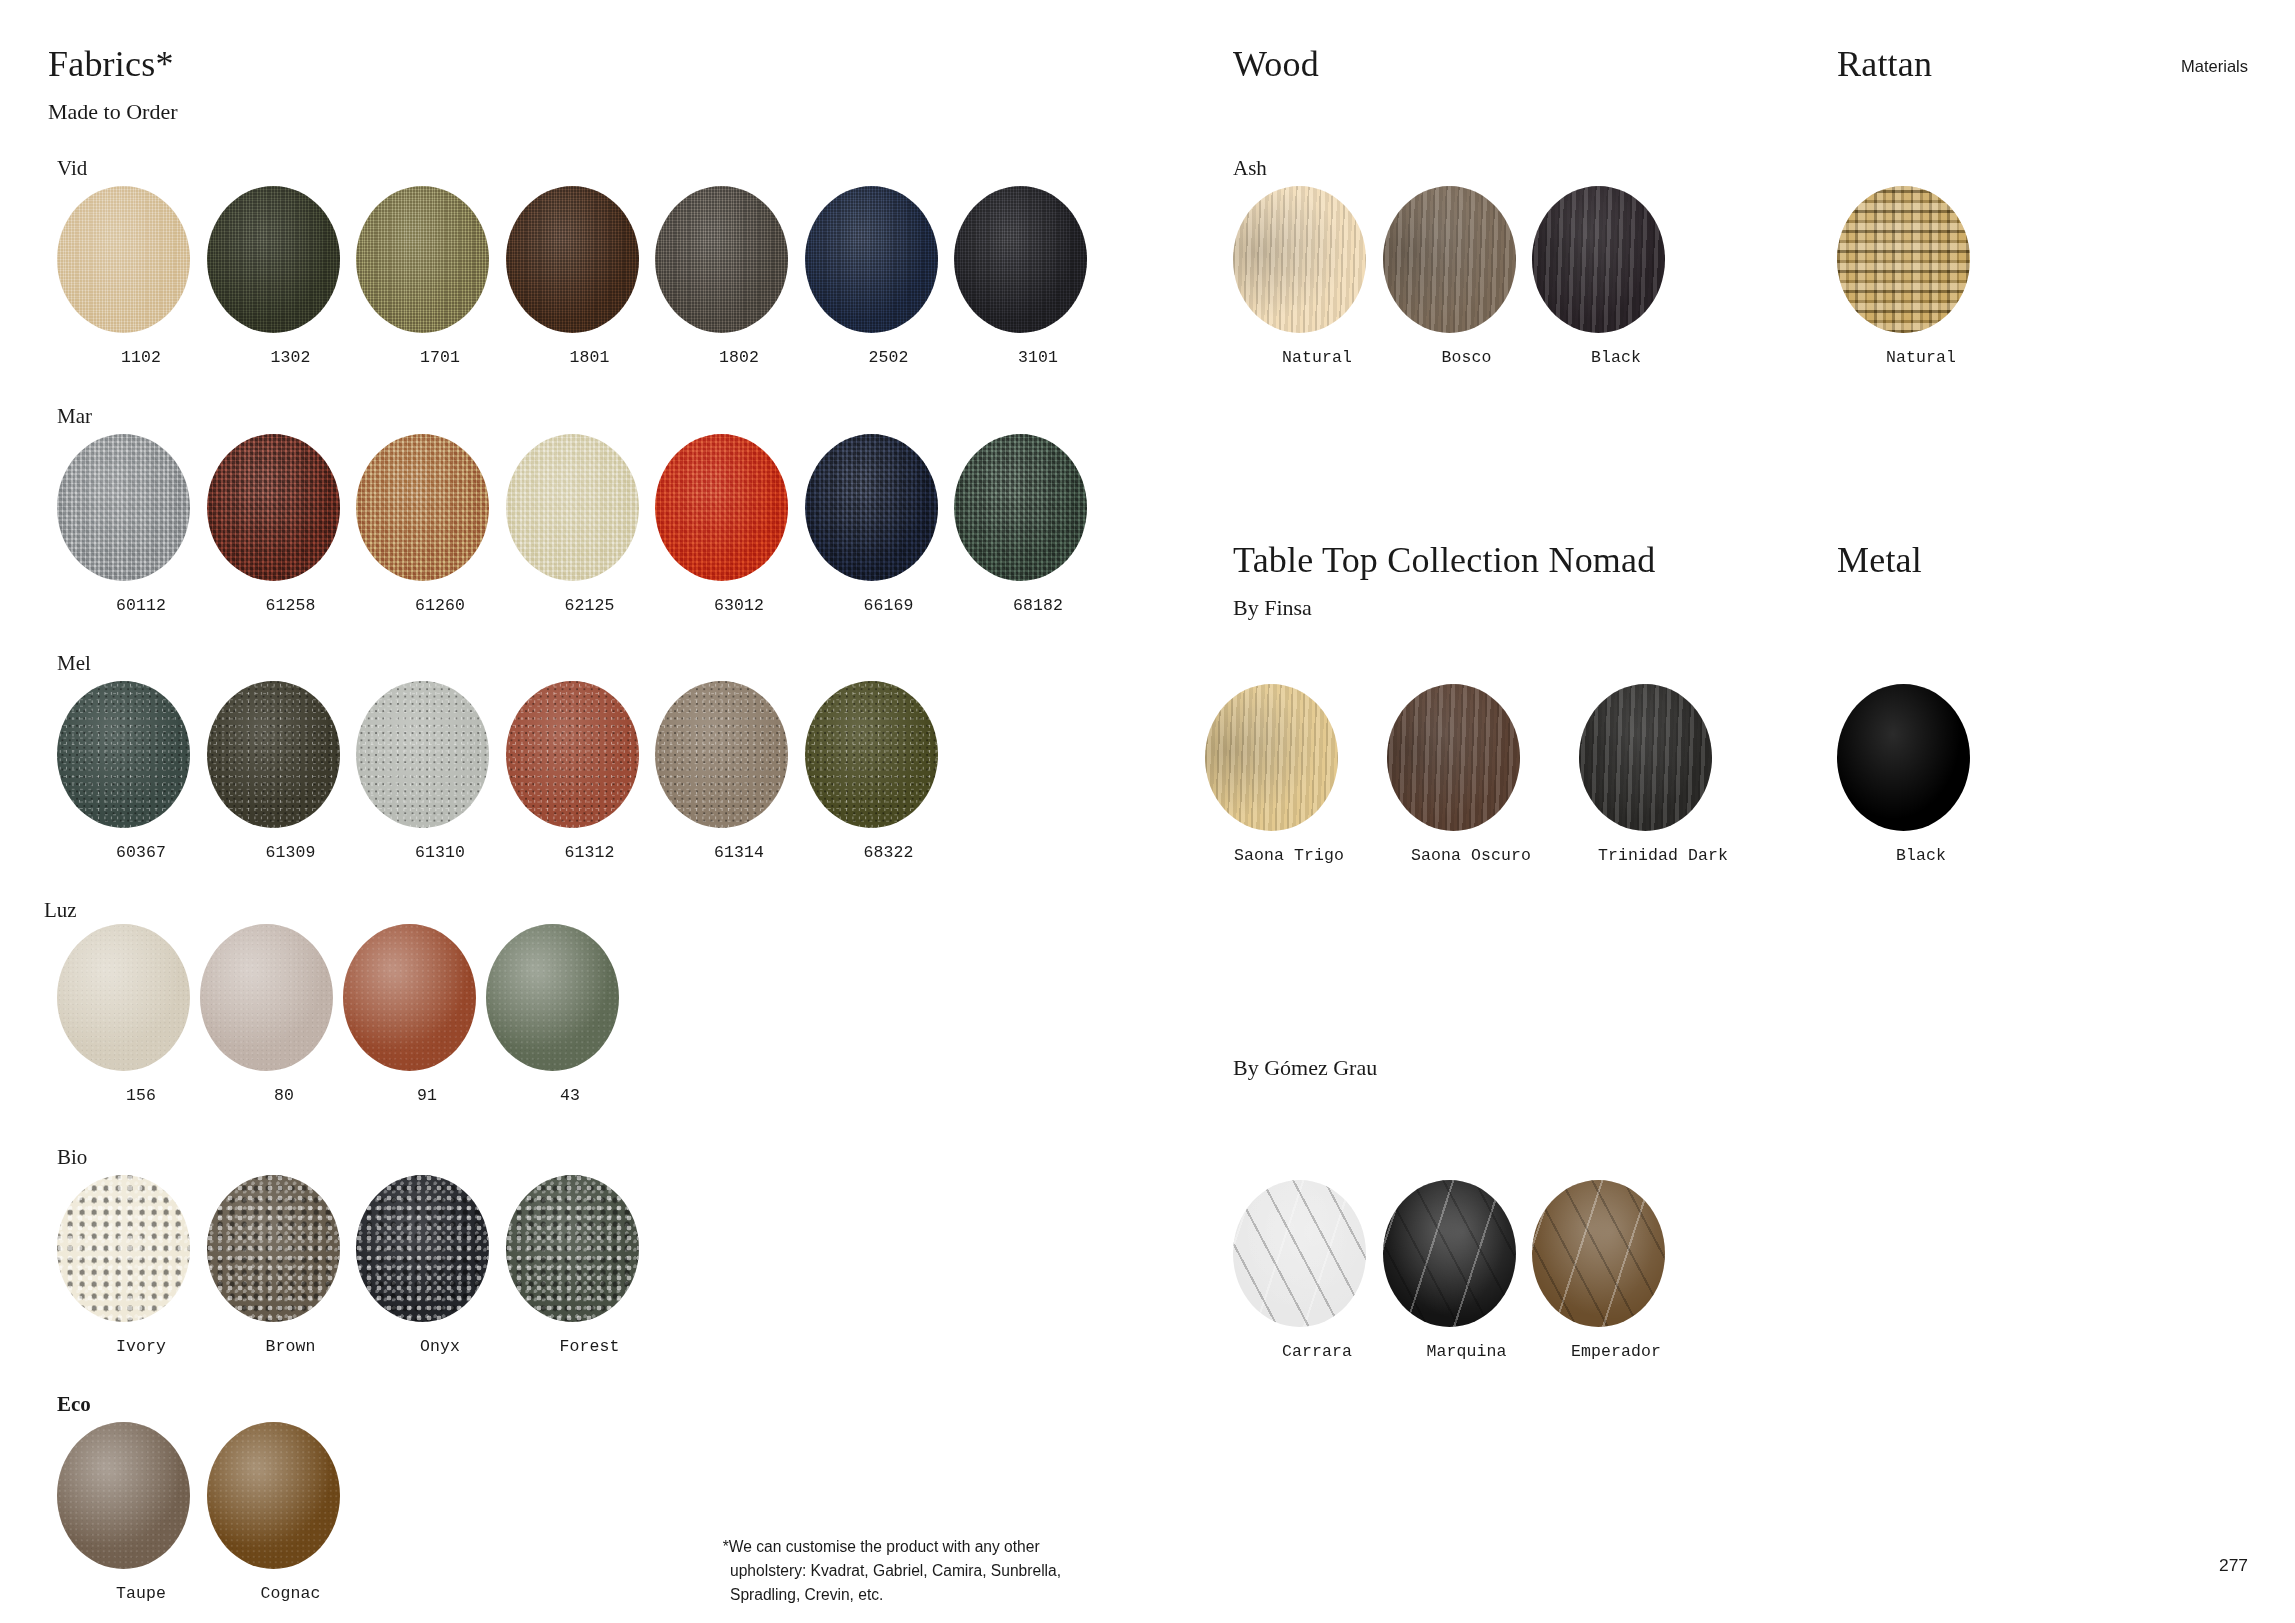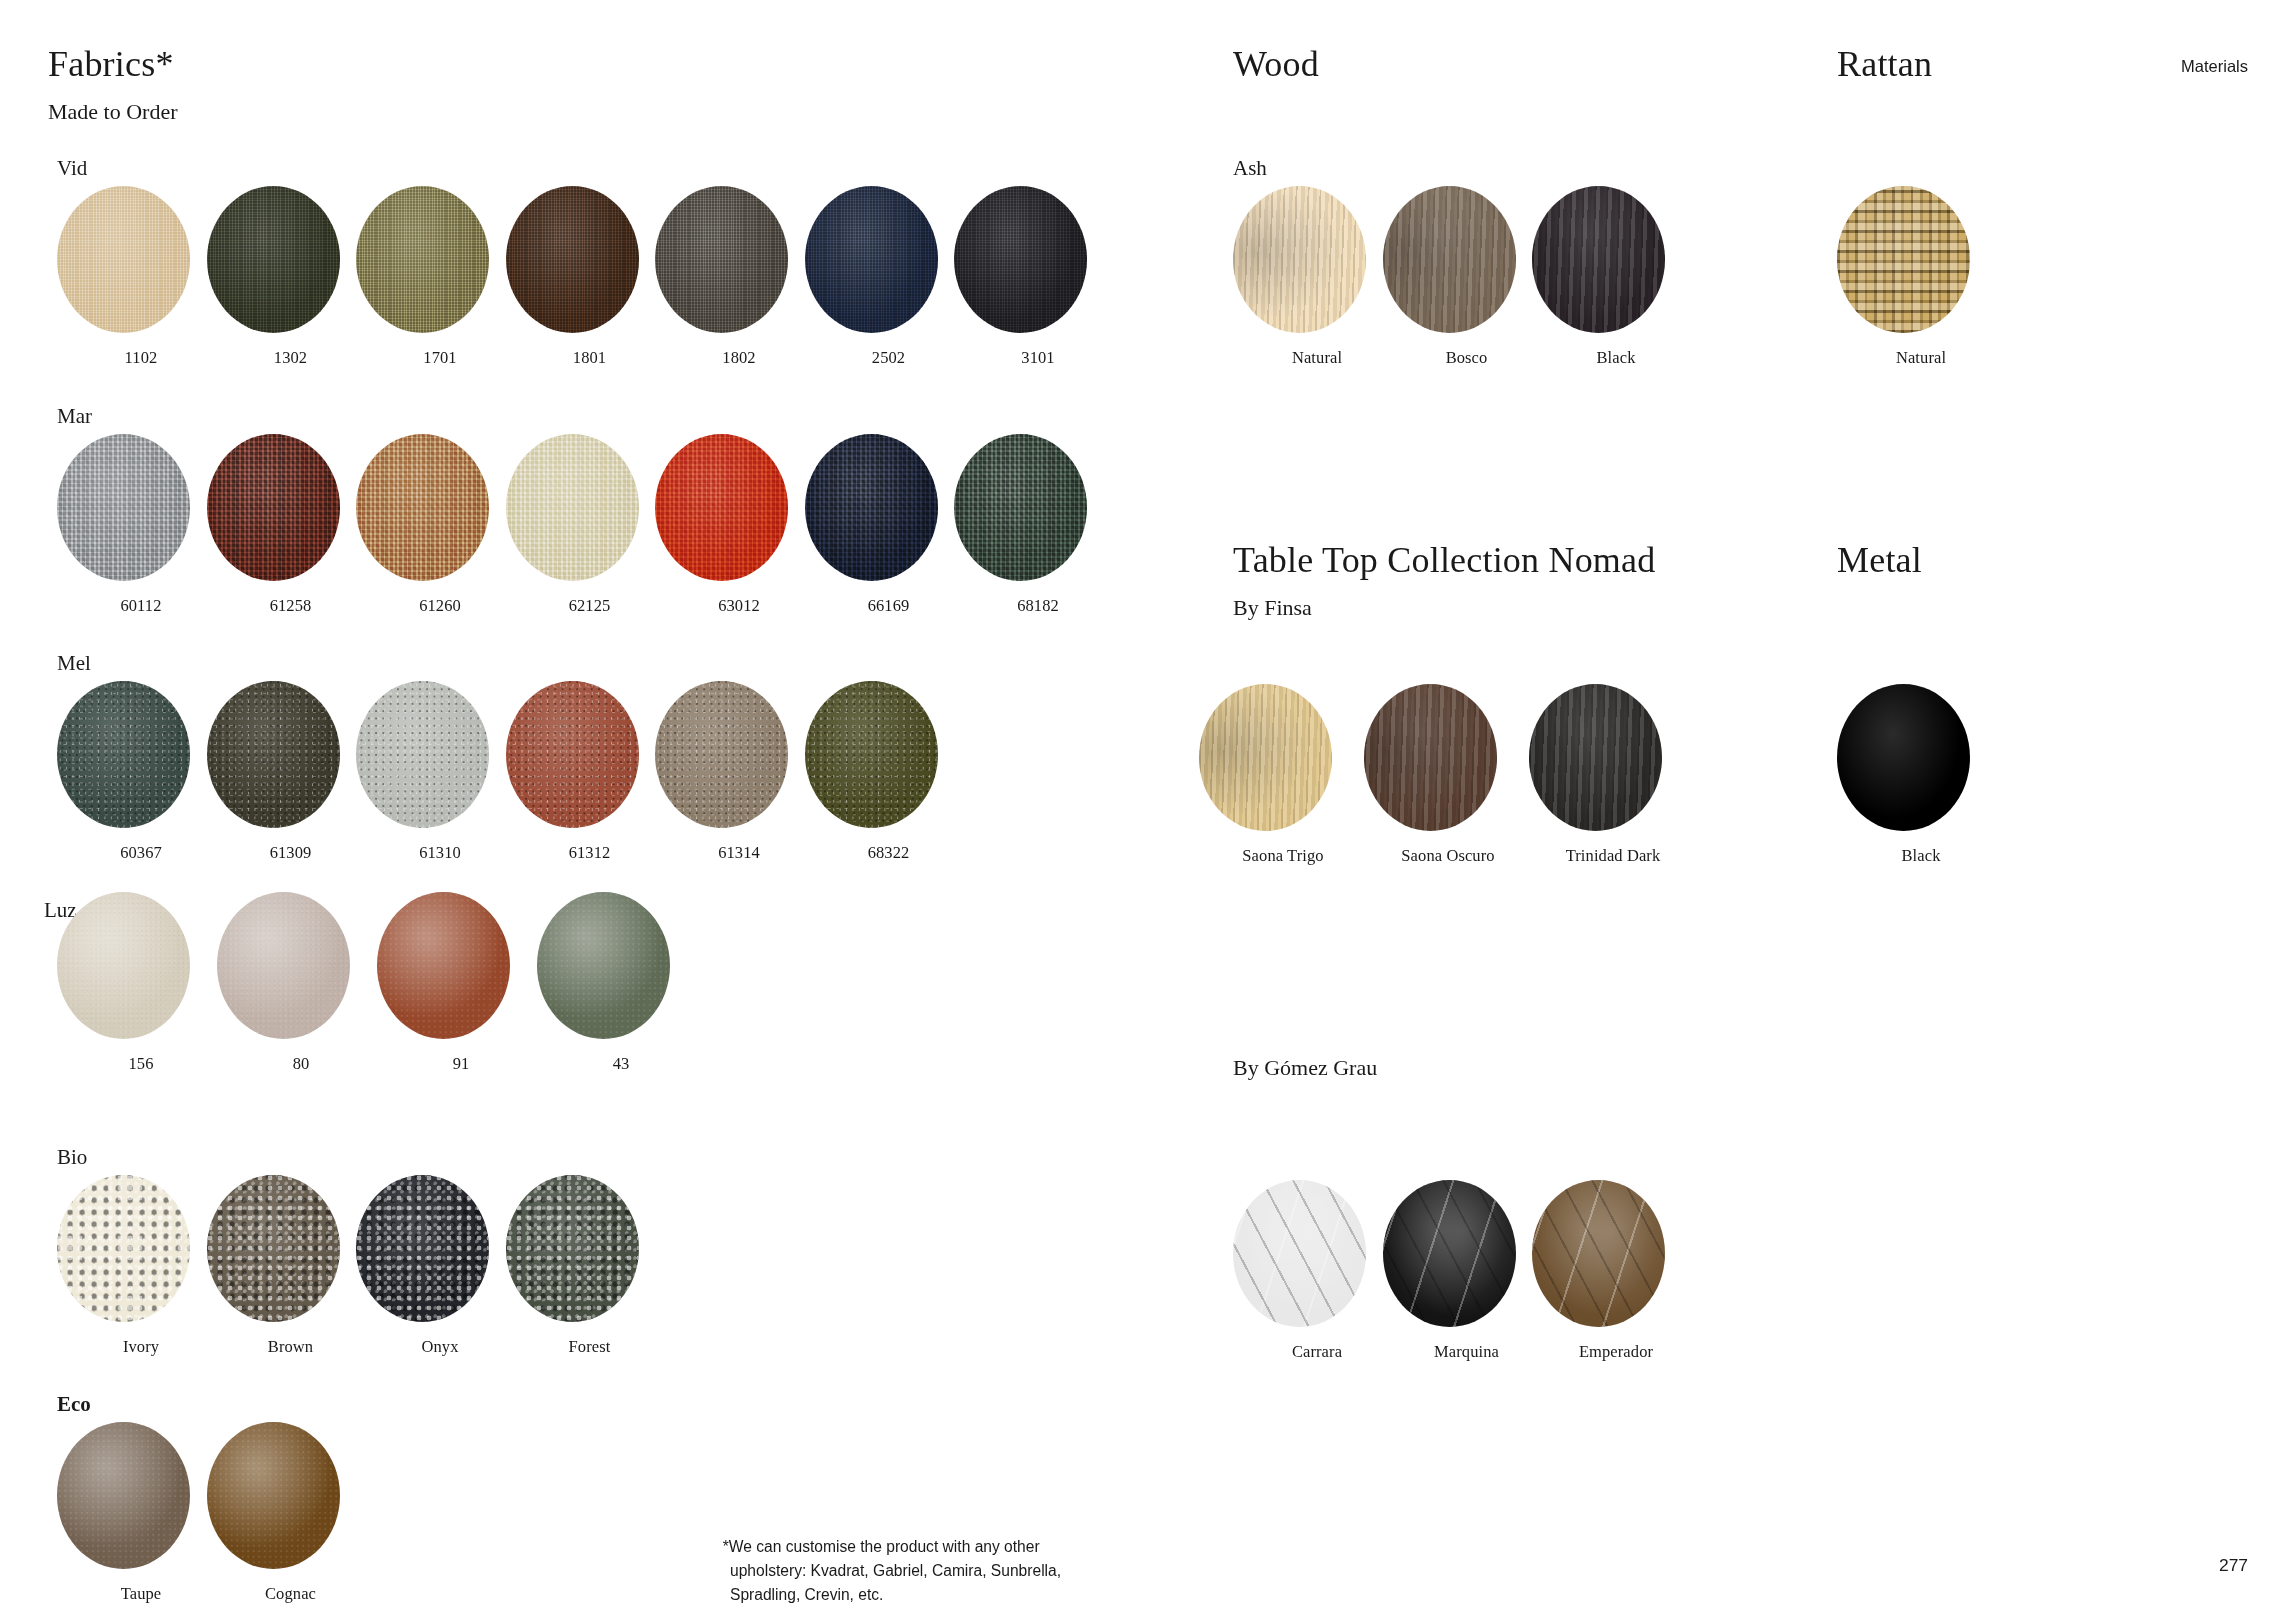--- a/index.html
+++ b/index.html
@@ -30,21 +30,21 @@
     white-space:nowrap;
   }
   .h-group{
     font-family:"Liberation Serif", serif;
     font-size:21px;
     font-weight:400;
     line-height:1;
     white-space:nowrap;
   }
   .swatch-label{
-    font-family:Liberation Serif, serif;
+    font-family:Liberation Mono, monospace;
     font-size:16.5px;
     letter-spacing:0.1px;
     text-align:center;
     color:#1a1a1a;
     white-space:nowrap;
     margin-left:35px;
   }
   .corner-label{
     font-family:"Liberation Sans", sans-serif;
     font-size:16.5px;
@@ -310,21 +310,21 @@
       </div>
       <div class="cell">
         <div class="swatch tx-melange" style="background-color: rgb(73, 74, 34);">
           <div class="sheen"></div>
         </div>
         <div class="swatch-label">68322</div>
       </div>
     </div>
 
   <div style="position:absolute;left:44px;top:900px;" class="h-group">Luz</div>
-  <div class="row" style="left:57px;top:892px;gap:27px;" id="row-luz">
+  <div class="row" style="left:57px;top:924px;gap:10px;" id="row-luz">
       <div class="cell">
         <div class="swatch tx-leather" style="background-color: rgb(213, 205, 188);">
           <div class="sheen"></div>
         </div>
         <div class="swatch-label">156</div>
       </div>
       <div class="cell">
         <div class="swatch tx-leather" style="background-color: rgb(192, 178, 169);">
           <div class="sheen"></div>
         </div>

